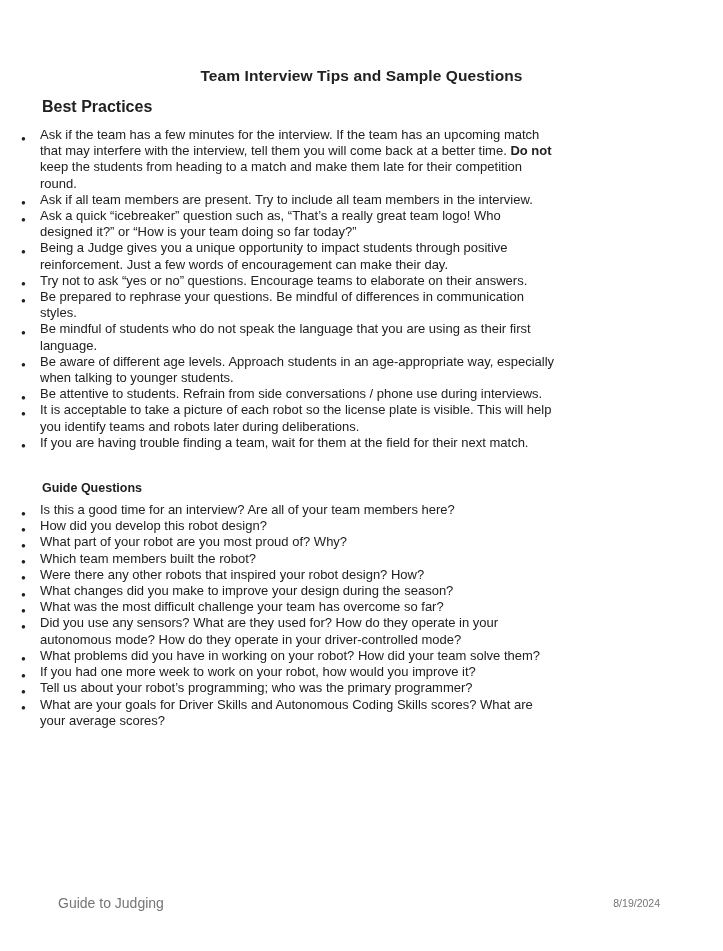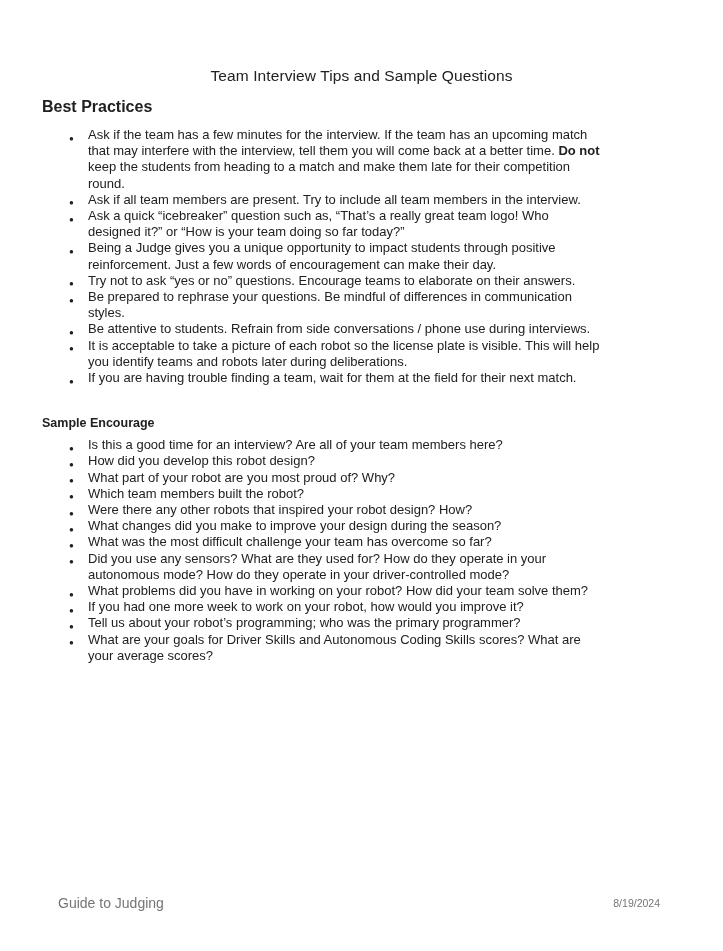--- a/index.html
+++ b/index.html
@@ -9,39 +9,39 @@
     background: #ffffff;
     font-family: "Liberation Sans", sans-serif;
     color: #212121;
     position: relative;
     overflow: hidden;
   }
   .doc-title {
     padding-top: 67px;
     font-size: 15.5px;
     line-height: 18px;
-    font-weight: 400;
+    font-weight: 700;
     text-align: center;
     letter-spacing: 0.1px;
   }
   .heading-lg {
     margin: 12px 16px 0 42px;
     font-size: 16px;
     line-height: 19px;
     font-weight: 700;
   }
   .heading-sm {
     margin: 30px 0 0 42px;
     font-size: 12.5px;
     line-height: 15px;
     font-weight: 700;
   }
   ul.bullets {
     margin: 11px 0 0 0;
-    padding: 0 0 0 88px;
+    padding: 0 0 0 40px;
     list-style: none;
   }
   ul.bullets.questions { margin-top: 6px; }
   ul.bullets li {
     position: relative;
     width: 620px;
     font-size: 13px;
     line-height: 16.2px;
   }
   ul.bullets li::before {
@@ -73,26 +73,28 @@
 
 <div class="heading-lg">Best Practices</div>
 
 <ul class="bullets">
     <li><span>Ask if the team has a few minutes for the interview. If the team has an upcoming match<br>that may interfere with the interview, tell them you will come back at a better time. </span><span style="font-weight: 700;">Do not</span><span><br>keep the students from heading to a match and make them late for their competition<br>round.</span></li>
     <li><span>Ask if all team members are present. Try to include all team members in the interview.</span></li>
     <li><span>Ask a quick “icebreaker” question such as, “That’s a really great team logo! Who<br>designed it?” or “How is your team doing so far today?”</span></li>
     <li><span>Being a Judge gives you a unique opportunity to impact students through positive<br>reinforcement. Just a few words of encouragement can make their day.</span></li>
     <li><span>Try not to ask “yes or no” questions. Encourage teams to elaborate on their answers.</span></li>
     <li><span>Be prepared to rephrase your questions. Be mindful of differences in communication<br>styles.</span></li>
+    <li><span>Be mindful of students who do not speak the language that you are using as their first<br>language.</span></li>
+    <li><span>Be aware of different age levels. Approach students in an age-appropriate way, especially<br>when talking to younger students.</span></li>
     <li><span>Be attentive to students. Refrain from side conversations / phone use during interviews.</span></li>
     <li><span>It is acceptable to take a picture of each robot so the license plate is visible. This will help<br>you identify teams and robots later during deliberations.</span></li>
     <li><span>If you are having trouble finding a team, wait for them at the field for their next match.</span></li>
   </ul>
 
-<div class="heading-sm">Sample Encourage</div>
+<div class="heading-sm">Guide Questions</div>
 
 <ul class="bullets questions">
     <li><span>Is this a good time for an interview? Are all of your team members here?</span></li>
     <li><span>How did you develop this robot design?</span></li>
     <li><span>What part of your robot are you most proud of? Why?</span></li>
     <li><span>Which team members built the robot?</span></li>
     <li><span>Were there any other robots that inspired your robot design? How?</span></li>
     <li><span>What changes did you make to improve your design during the season?</span></li>
     <li><span>What was the most difficult challenge your team has overcome so far?</span></li>
     <li><span>Did you use any sensors? What are they used for? How do they operate in your<br>autonomous mode? How do they operate in your driver-controlled mode?</span></li>

